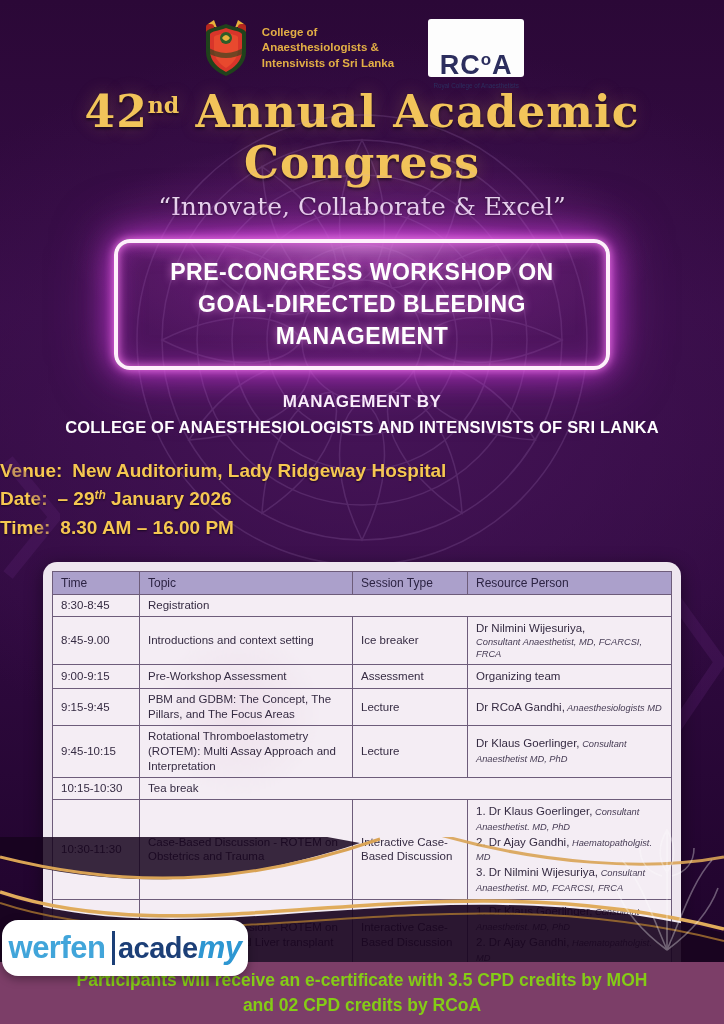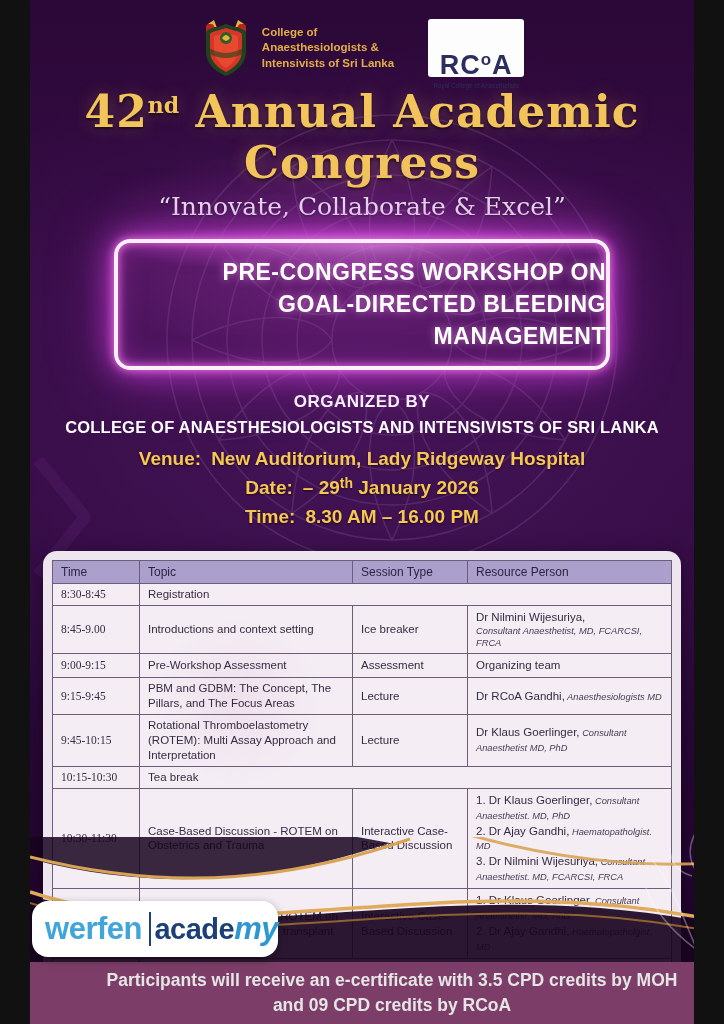--- a/index.html
+++ b/index.html
@@ -1,17 +1,17 @@
 <!DOCTYPE html>
 <html><head>
 <meta charset="utf-8">
 <style>
   html,body{margin:0;padding:0;background:#111;}
   .poster{
-    position:relative;width:664px;height:1024px;margin:0 auto;overflow:hidden;
+    position:relative;width:724px;height:1024px;margin:0 auto;overflow:hidden;
     font-family:"Liberation Sans",sans-serif;
     background:
       radial-gradient(ellipse 420px 160px at 50% 250px, rgba(216,80,220,.28), transparent 70%),
       radial-gradient(ellipse 700px 500px at 50% 40%, #451457 0%, transparent 75%),
       linear-gradient(180deg,#2b0837 0%,#360c46 30%,#300a40 58%,#230530 86%,#1d0427 100%);
   }
   .deco{position:absolute;pointer-events:none;}
   
   .logo-row{position:relative;display:flex;justify-content:center;align-items:center;gap:34px;padding-top:18px;}
   .crest-wrap{display:flex;align-items:center;gap:10px;}
@@ -25,62 +25,62 @@
     font-size:44px;color:#f2c45a;letter-spacing:1px;
     text-shadow:0 2px 3px rgba(0,0,0,.55),0 0 18px rgba(242,196,90,.25);}
   .title sup{font-size:22px;vertical-align:14px;letter-spacing:0;}
   .subtitle{margin-top:4px;text-align:center;font-family:"DejaVu Serif",serif;
     font-size:25px;color:#e9dcee;text-shadow:0 1px 2px rgba(0,0,0,.5);}
   
   .neon{position:relative;margin:18px auto 0;width:488px;padding:13px 0;border-radius:16px;
     border:4px solid #ffeffc;background:rgba(140,40,150,.20);
     box-shadow:0 0 10px #ef77e6,0 0 30px #c23ad2,0 0 60px rgba(194,58,210,.55),
                inset 0 0 10px #ef77e6,inset 0 0 26px rgba(194,58,210,.5);
-    text-align:right;color:#ffffff;font-weight:bold;font-size:23px;line-height:1.4;letter-spacing:.5px;
+    text-align:center;color:#ffffff;font-weight:bold;font-size:23px;line-height:1.4;letter-spacing:.5px;
     text-shadow:0 0 8px rgba(255,160,250,.6);}
   .beam{position:absolute;left:50%;transform:translateX(-50%);width:700px;height:70px;
     background:radial-gradient(ellipse 50% 50% at 50% 50%, rgba(255,215,255,.5), rgba(223,97,223,.25) 45%, transparent 72%);}
   
   .organized{margin-top:22px;text-align:center;color:#ffffff;font-weight:bold;}
   .organized .o-label{font-size:17px;letter-spacing:.5px;}
   .organized .o-org{font-size:16.5px;margin-top:6px;letter-spacing:.2px;}
   
-  .venue{margin-top:8px;text-align:center;color:#f6c751;font-weight:bold;font-size:19px;line-height:1.5;
+  .venue{margin-top:20px;color:#f6c751;font-weight:bold;font-size:19px;line-height:1.5;
     text-shadow:0 1px 2px rgba(0,0,0,.6);}
-  .venue sup{font-size:14px;vertical-align:6px;}
+  .venue sup{font-size:12px;vertical-align:6px;font-style:italic;}
   .v-label{margin-right:10px;}
   
   .card{position:relative;margin:20px auto 0;width:620px;background:#eee6ef;border-radius:14px;
     padding:9px;box-shadow:0 4px 18px rgba(0,0,0,.45);}
   table.sched{width:100%;border-collapse:collapse;background:
       radial-gradient(circle 120px at 30% 30%, rgba(214,170,200,.18), transparent 70%),
       #f4edf4;
     font-size:11.5px;color:#352b42;}
   table.sched th{background:#aba0cb;color:#2c2343;font-weight:normal;text-align:left;
     padding:4px 8px;font-size:12px;border:1px solid #6d5c7a;}
   table.sched td{border:1px solid #6d5c7a;padding:3px 8px;line-height:1.3;vertical-align:middle;}
-  td.c-time{width:70px;white-space:nowrap;font-family:Liberation Serif, serif;}
+  td.c-time{width:70px;white-space:nowrap;}
   td.c-topic{width:196px;}
   td.c-session{width:98px;vertical-align:top;padding-top:4px;border-radius:8px;}
   .person{margin:1px 0;}
   .p-name{font-size:11.5px;}
   .p-qual{font-style:italic;font-size:9.3px;color:#473d55;}
   .p-qual.stacked{display:block;}
   
   .waves{left:0;bottom:62px;width:724px;height:125px;}
-  .werfen-box{position:absolute;left:2px;bottom:67px;width:246px;height:56px;background:#ffffff;
-    border-radius:16px;display:flex;align-items:center;justify-content:flex-end;z-index:5;
+  .werfen-box{position:absolute;left:2px;bottom:48px;width:246px;height:56px;background:#ffffff;
+    border-radius:16px;display:flex;align-items:center;justify-content:center;z-index:5;
     box-shadow:0 3px 10px rgba(0,0,0,.35);}
   .werfen-box .w1{color:#41a5da;font-weight:bold;font-size:31px;letter-spacing:-.5px;}
   .werfen-box .w-bar{display:inline-block;width:2.5px;height:34px;background:#1c3f77;margin:0 3px 0 7px;}
   .werfen-box .w2{color:#1c3f77;font-weight:bold;font-size:29px;letter-spacing:-.5px;}
   .werfen-box .w3{color:#2e97d2;font-weight:bold;font-size:31px;font-style:italic;letter-spacing:-.5px;}
   .footer-bar{position:absolute;left:0;bottom:0;width:724px;height:62px;background:#7c3e68;z-index:4;
     display:flex;flex-direction:column;align-items:center;justify-content:center;
-    color:#e5e5e5;font-weight:bold;font-size:17.5px;line-height:1.45;text-align:center;}
+    color:#84cc16;font-weight:bold;font-size:17.5px;line-height:1.45;text-align:center;}
 </style>
 </head>
 <body>
 
 <div class="poster">
 
   <svg class="deco" style="left:132px;top:110px;opacity:.16" width="460" height="460" viewBox="0 0 460 460">
     <g fill="none" stroke="#c79ae0" stroke-width="1.5">
       <circle cx="230" cy="230" r="60"></circle>
         <circle cx="230" cy="230" r="95"></circle>
@@ -143,21 +143,21 @@
   </div>
   <div class="subtitle">“Innovate, Collaborate &amp; Excel”</div>
 
   <div class="beam" style="top:212px"></div>
   <div class="neon">
     <div>PRE-CONGRESS WORKSHOP ON</div>
     <div>GOAL-DIRECTED BLEEDING MANAGEMENT</div>
   </div>
 
   <div class="organized">
-    <div class="o-label">ORGANIZED BY</div>
+    <div class="o-label">MANAGEMENT BY</div>
     <div class="o-org">COLLEGE OF ANAESTHESIOLOGISTS AND INTENSIVISTS OF SRI LANKA</div>
   </div>
 
   <div class="venue">
     <div><span class="v-label">Venue:</span><span>New Auditorium, Lady Ridgeway Hospital</span></div>
     <div><span class="v-label">Date:</span><span>– 29</span><sup>th</sup><span> January 2026</span></div>
     <div><span class="v-label">Time:</span><span>8.30 AM – 16.00 PM</span></div>
   </div>
 
   <div class="card">
@@ -270,16 +270,16 @@
 
   <div class="werfen-box">
     <span class="w1">werfen</span>
     <span class="w-bar"></span>
     <span class="w2">acade</span>
     <span class="w3">my</span>
   </div>
 
   <div class="footer-bar">
     <div>Participants will receive an e-certificate with 3.5 CPD credits by MOH</div>
-    <div>and 09 CPD credits by RCoA</div>
+    <div>and 02 CPD credits by RCoA</div>
   </div>
 
 </div>
 
 </body></html>

